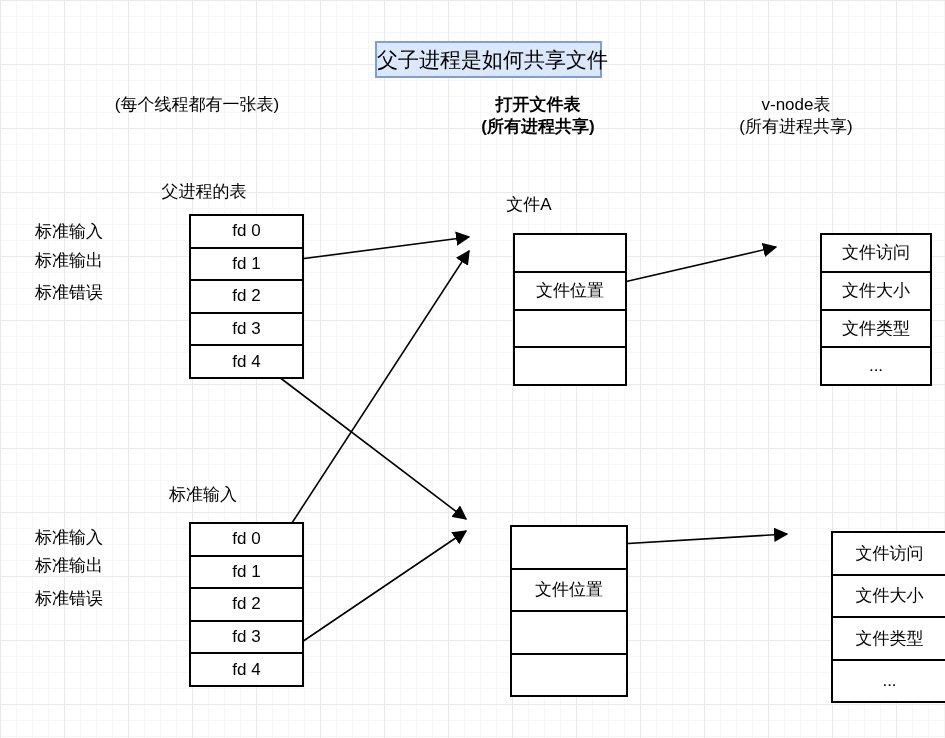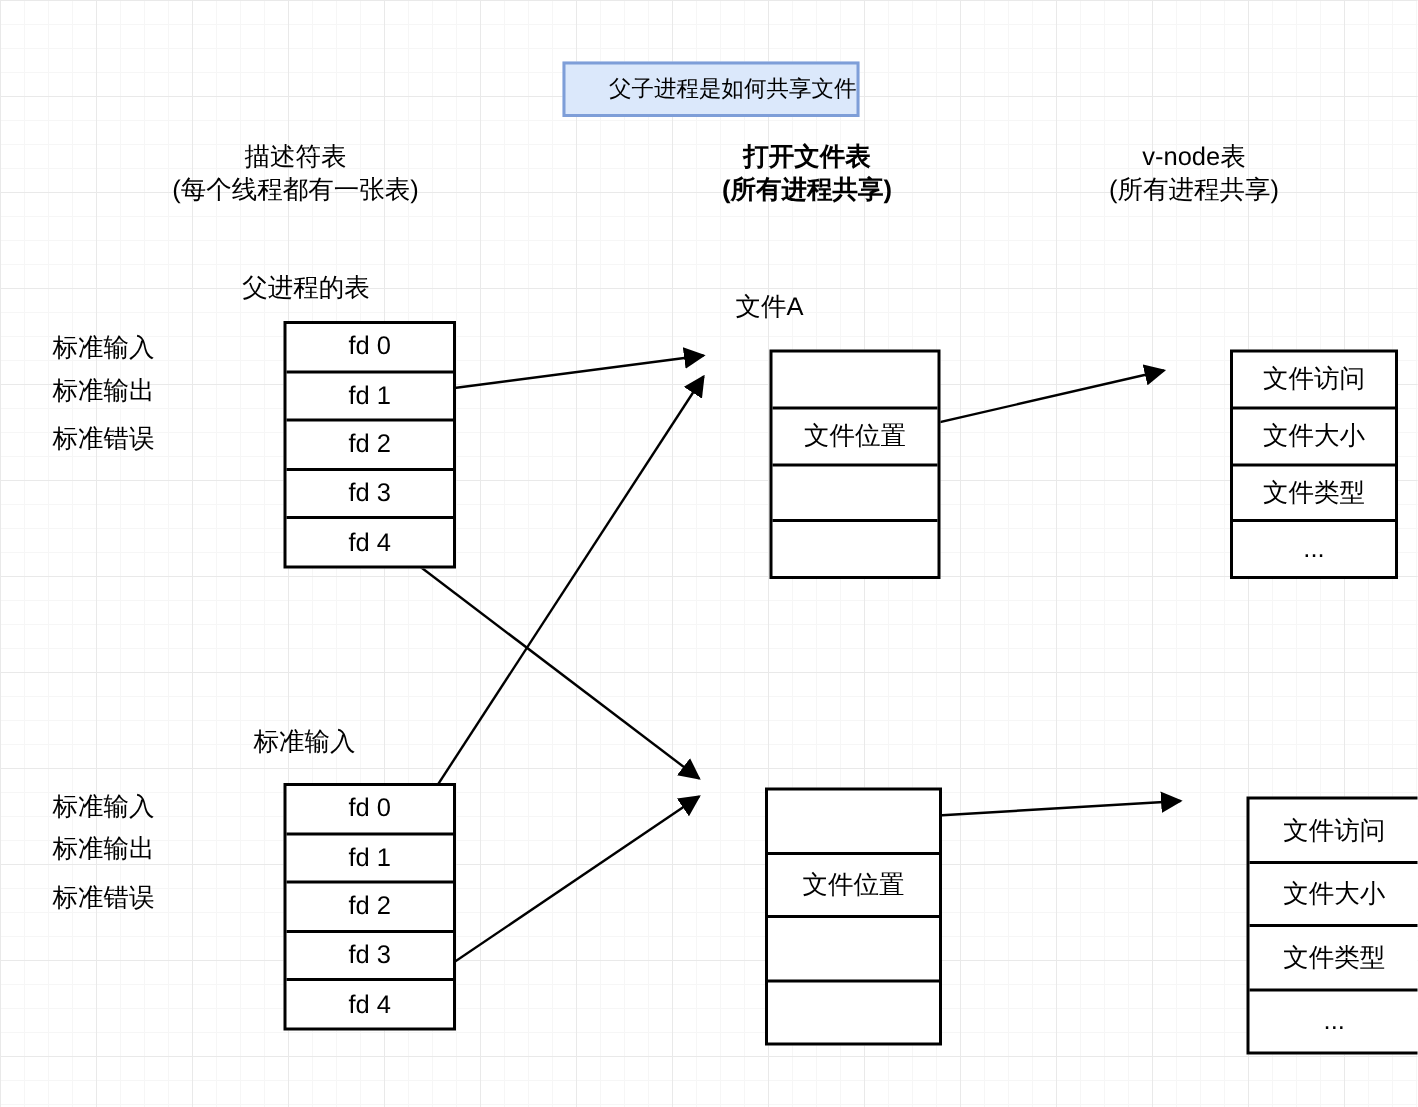--- a/index.html
+++ b/index.html
@@ -10,24 +10,24 @@
     background-image:
       linear-gradient(#e9e9e9 1px, transparent 1px),
       linear-gradient(90deg, #e9e9e9 1px, transparent 1px),
       linear-gradient(#f6f6f6 1px, transparent 1px),
       linear-gradient(90deg, #f6f6f6 1px, transparent 1px);
     background-size:64px 64px,64px 64px,16px 16px,16px 16px;
   }
   .arrow-layer{position:absolute;left:0;top:0;width:945px;height:738px;pointer-events:none;}
   .arrow-layer line{pointer-events:stroke;}
   .title-box{
-    position:absolute;left:375px;top:41px;width:198px;height:37px;
+    position:absolute;left:375px;top:41px;width:227px;height:37px;
     box-sizing:border-box;background:#dbe8fb;border:2px solid #7e9ed8;
-    display:flex;align-items:center;justify-content:flex-end;
-    font-size:15px;white-space:nowrap;
+    display:flex;align-items:center;justify-content:flex-start;
+    font-size:21px;white-space:nowrap;
   }
   .hdr{position:absolute;width:200px;text-align:center;font-size:17px;line-height:22px;}
   .lbl{position:absolute;font-size:17px;white-space:nowrap;}
   .lbl.center{width:200px;text-align:center;}
   .tbl{
     position:absolute;box-sizing:border-box;border:2px solid #000;background:#fff;
     display:flex;flex-direction:column;margin-left:42px;
   }
   .tbl .row{
     flex:1;display:flex;align-items:center;justify-content:center;
@@ -52,21 +52,20 @@
       <line x1="262" y1="669" x2="466" y2="531" stroke="#000000" stroke-width="1.6" marker-end="url(#ah)"></line>
       <line x1="585" y1="291" x2="776" y2="247" stroke="#000000" stroke-width="1.6" marker-end="url(#ah)"></line>
       <line x1="586" y1="546" x2="787" y2="534" stroke="#000000" stroke-width="1.6" marker-end="url(#ah)"></line>
     </svg>
 
   <div class="title-box" style="background: rgb(219, 232, 251); border-color: rgb(126, 158, 216);">
     <span>父子进程是如何共享文件</span>
   </div>
 
   <div class="hdr" style="left:97px;top:94px;">
-    <div>描述符表</div>
     <div>(每个线程都有一张表)</div>
   </div>
   <div class="hdr" style="left:438px;top:94px;font-weight:bold;">
     <div>打开文件表</div>
     <div>(所有进程共享)</div>
   </div>
   <div class="hdr" style="left:696px;top:94px;">
     <div>v-node表</div>
     <div>(所有进程共享)</div>
   </div>
@@ -88,21 +87,21 @@
       <div class="row">fd 0</div>
       <div class="row">fd 1</div>
       <div class="row">fd 2</div>
       <div class="row">fd 3</div>
       <div class="row">fd 4</div>
     </div>
   <div class="lbl" style="left:35px;top:526px;">标准输入</div>
   <div class="lbl" style="left:35px;top:554px;">标准输出</div>
   <div class="lbl" style="left:35px;top:587px;">标准错误</div>
 
-  <div class="lbl center" style="left:413px;top:193px;">文件A</div>
+  <div class="lbl center" style="left:429px;top:193px;">文件A</div>
   <div class="tbl" style="left:471px;top:233px;width:114px;height:153px;">
       <div class="row"></div>
       <div class="row">文件位置</div>
       <div class="row"></div>
       <div class="row"></div>
     </div>
 
   <div class="tbl" style="left:468px;top:525px;width:118px;height:172px;">
       <div class="row"></div>
       <div class="row">文件位置</div>

